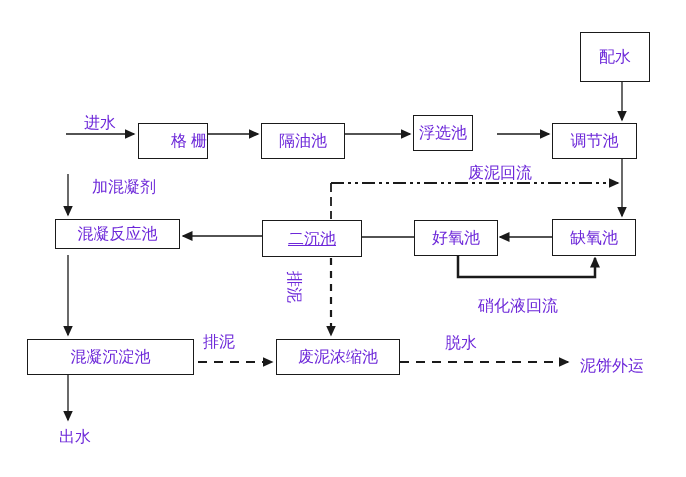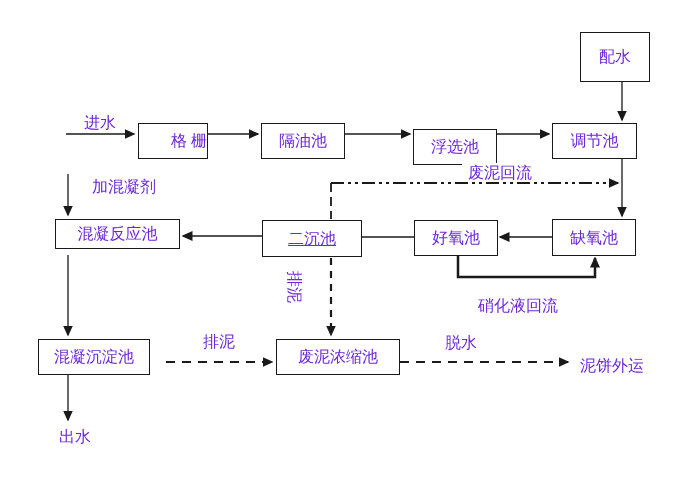--- a/index.html
+++ b/index.html
@@ -32,27 +32,27 @@
   .lbl {
     position: absolute;
     font-size: 16px;
     line-height: 1.2;
     white-space: nowrap;
   }
   
   .b-peishui        { left: 580px; top: 32px;  width: 70px;  height: 50px; }
   .b-geshan         { left: 138px; top: 123px; width: 70px;  height: 36px; padding-left: 32px; }
   .b-geyouchi       { left: 261px; top: 123px; width: 84px;  height: 36px; }
-  .b-fuxuanchi      { left: 413px; top: 129px; width: 84px;  height: 36px; }
+  .b-fuxuanchi      { left: 413px; top: 115px; width: 60px;  height: 36px; }
   .b-tiaojiechi     { left: 552px; top: 123px; width: 85px;  height: 36px; text-align: center; }
   .b-coagreact      { left: 55px;  top: 219px; width: 125px; height: 30px; }
   .b-erchenchi      { left: 262px; top: 220px; width: 100px;  height: 37px; text-decoration: underline; }
   .b-haoyangchi     { left: 414px; top: 220px; width: 84px;  height: 36px; }
   .b-queyangchi     { left: 552px; top: 219px; width: 84px;  height: 37px; }
-  .b-coagsed        { left: 38px;  top: 339px; width: 112px; height: 36px; }
+  .b-coagsed        { left: 27px;  top: 339px; width: 167px; height: 36px; }
   .b-thickener      { left: 276px; top: 339px; width: 124px; height: 36px; }
   
   .l-jinshui        { left: 84px;  top: 113px; }
   .l-jiahunningji   { left: 92px;  top: 177px; }
   .l-feinihuiliu    { left: 462px; top: 163px; background: #ffffff; padding: 0 6px; }
   .l-paini-v        { left: 274px; top: 277px; width: 40px; height: 20px;
                       transform: rotate(90deg); transform-origin: center;
                       text-align: center; }
   .l-paini          { left: 203px; top: 332px; }
   .l-tuoshui        { left: 445px; top: 333px; }

